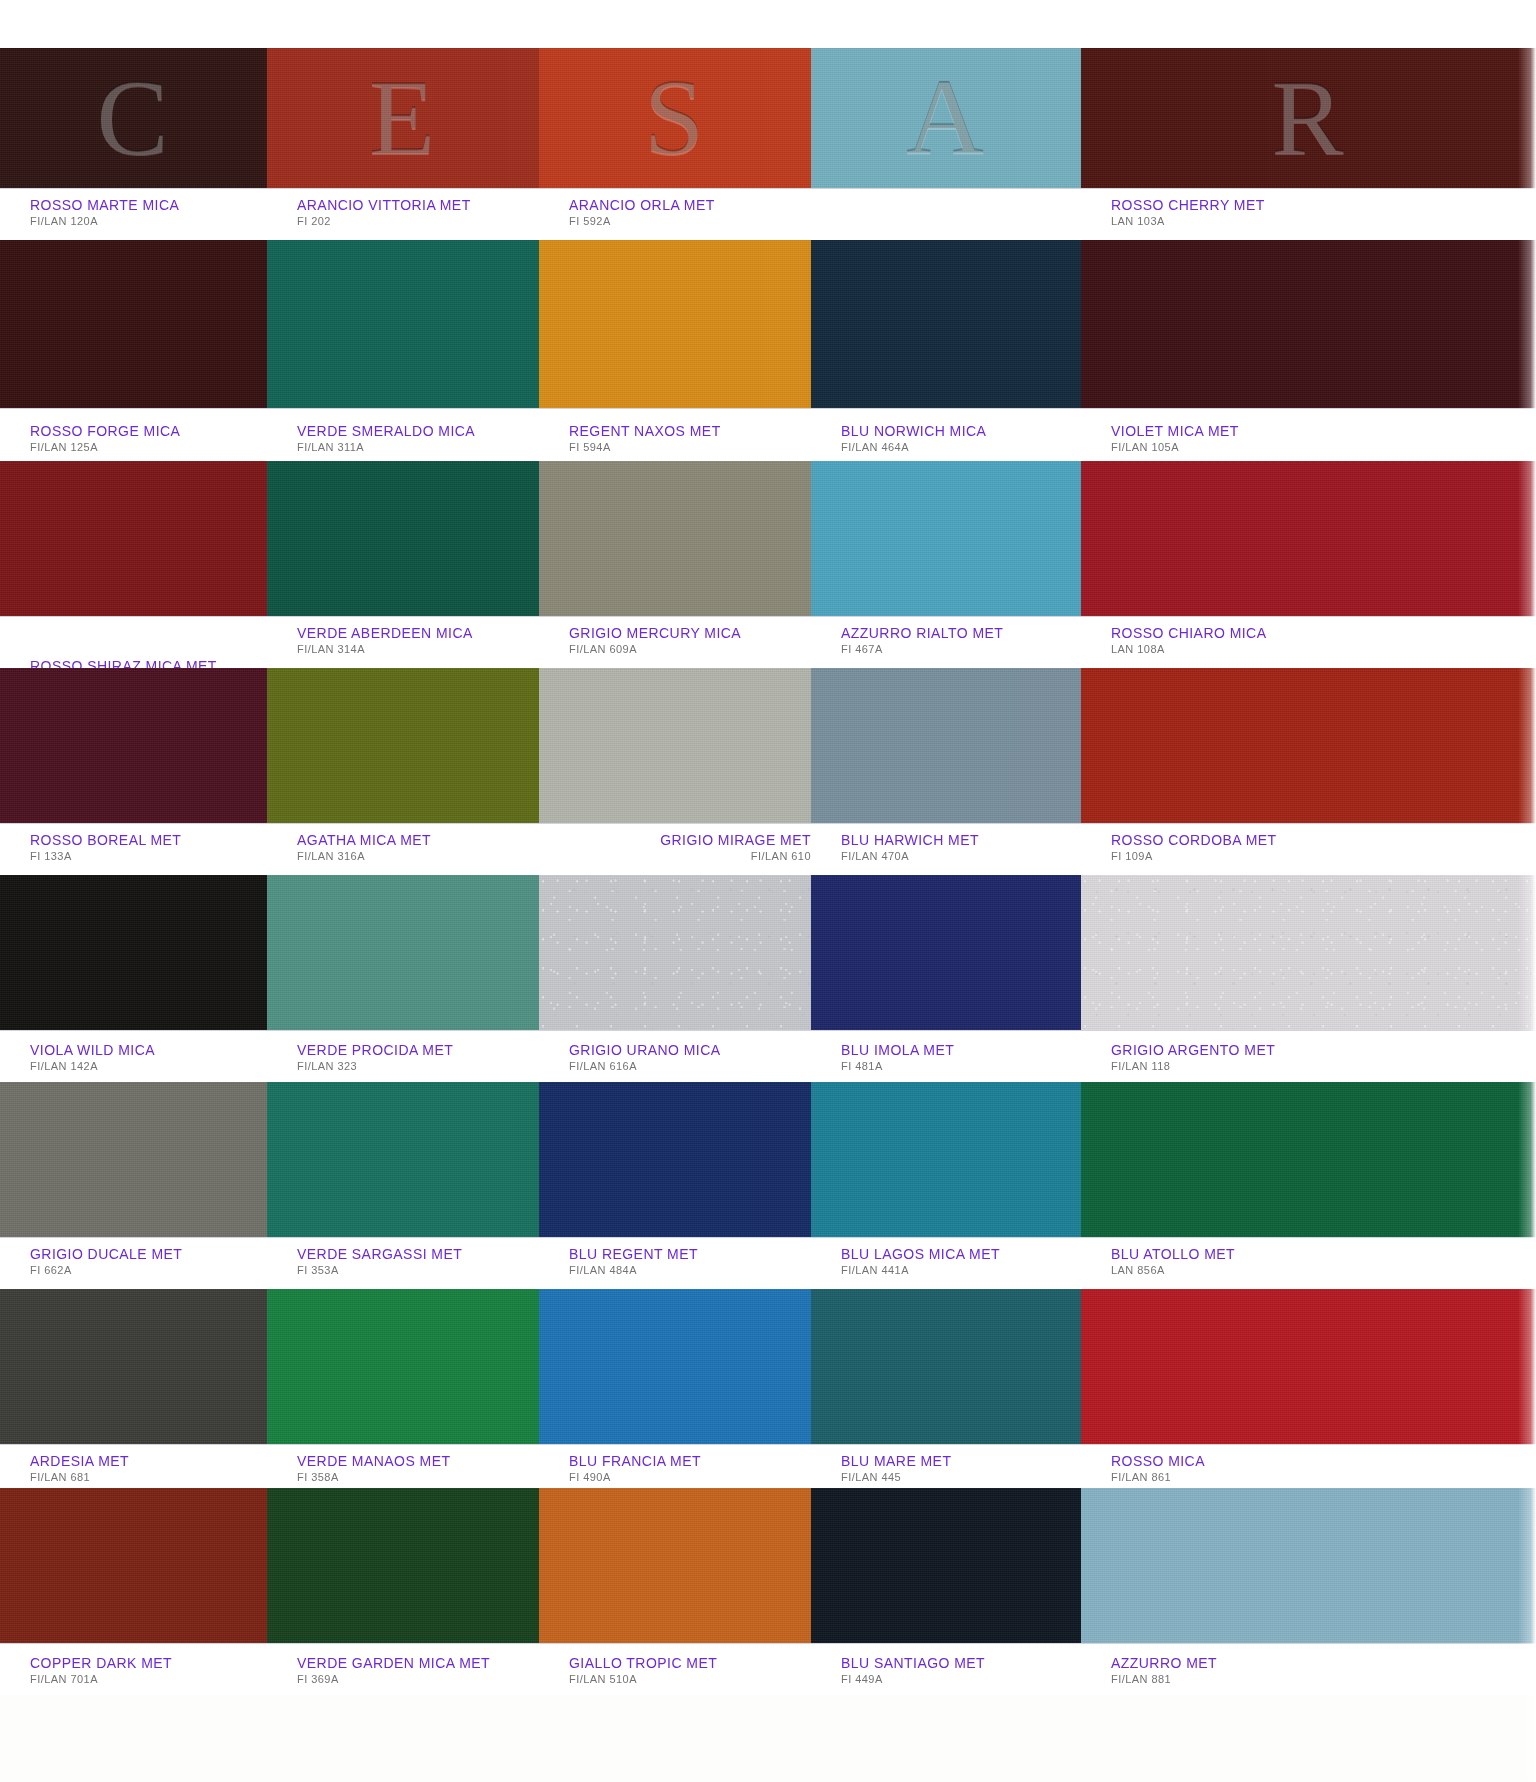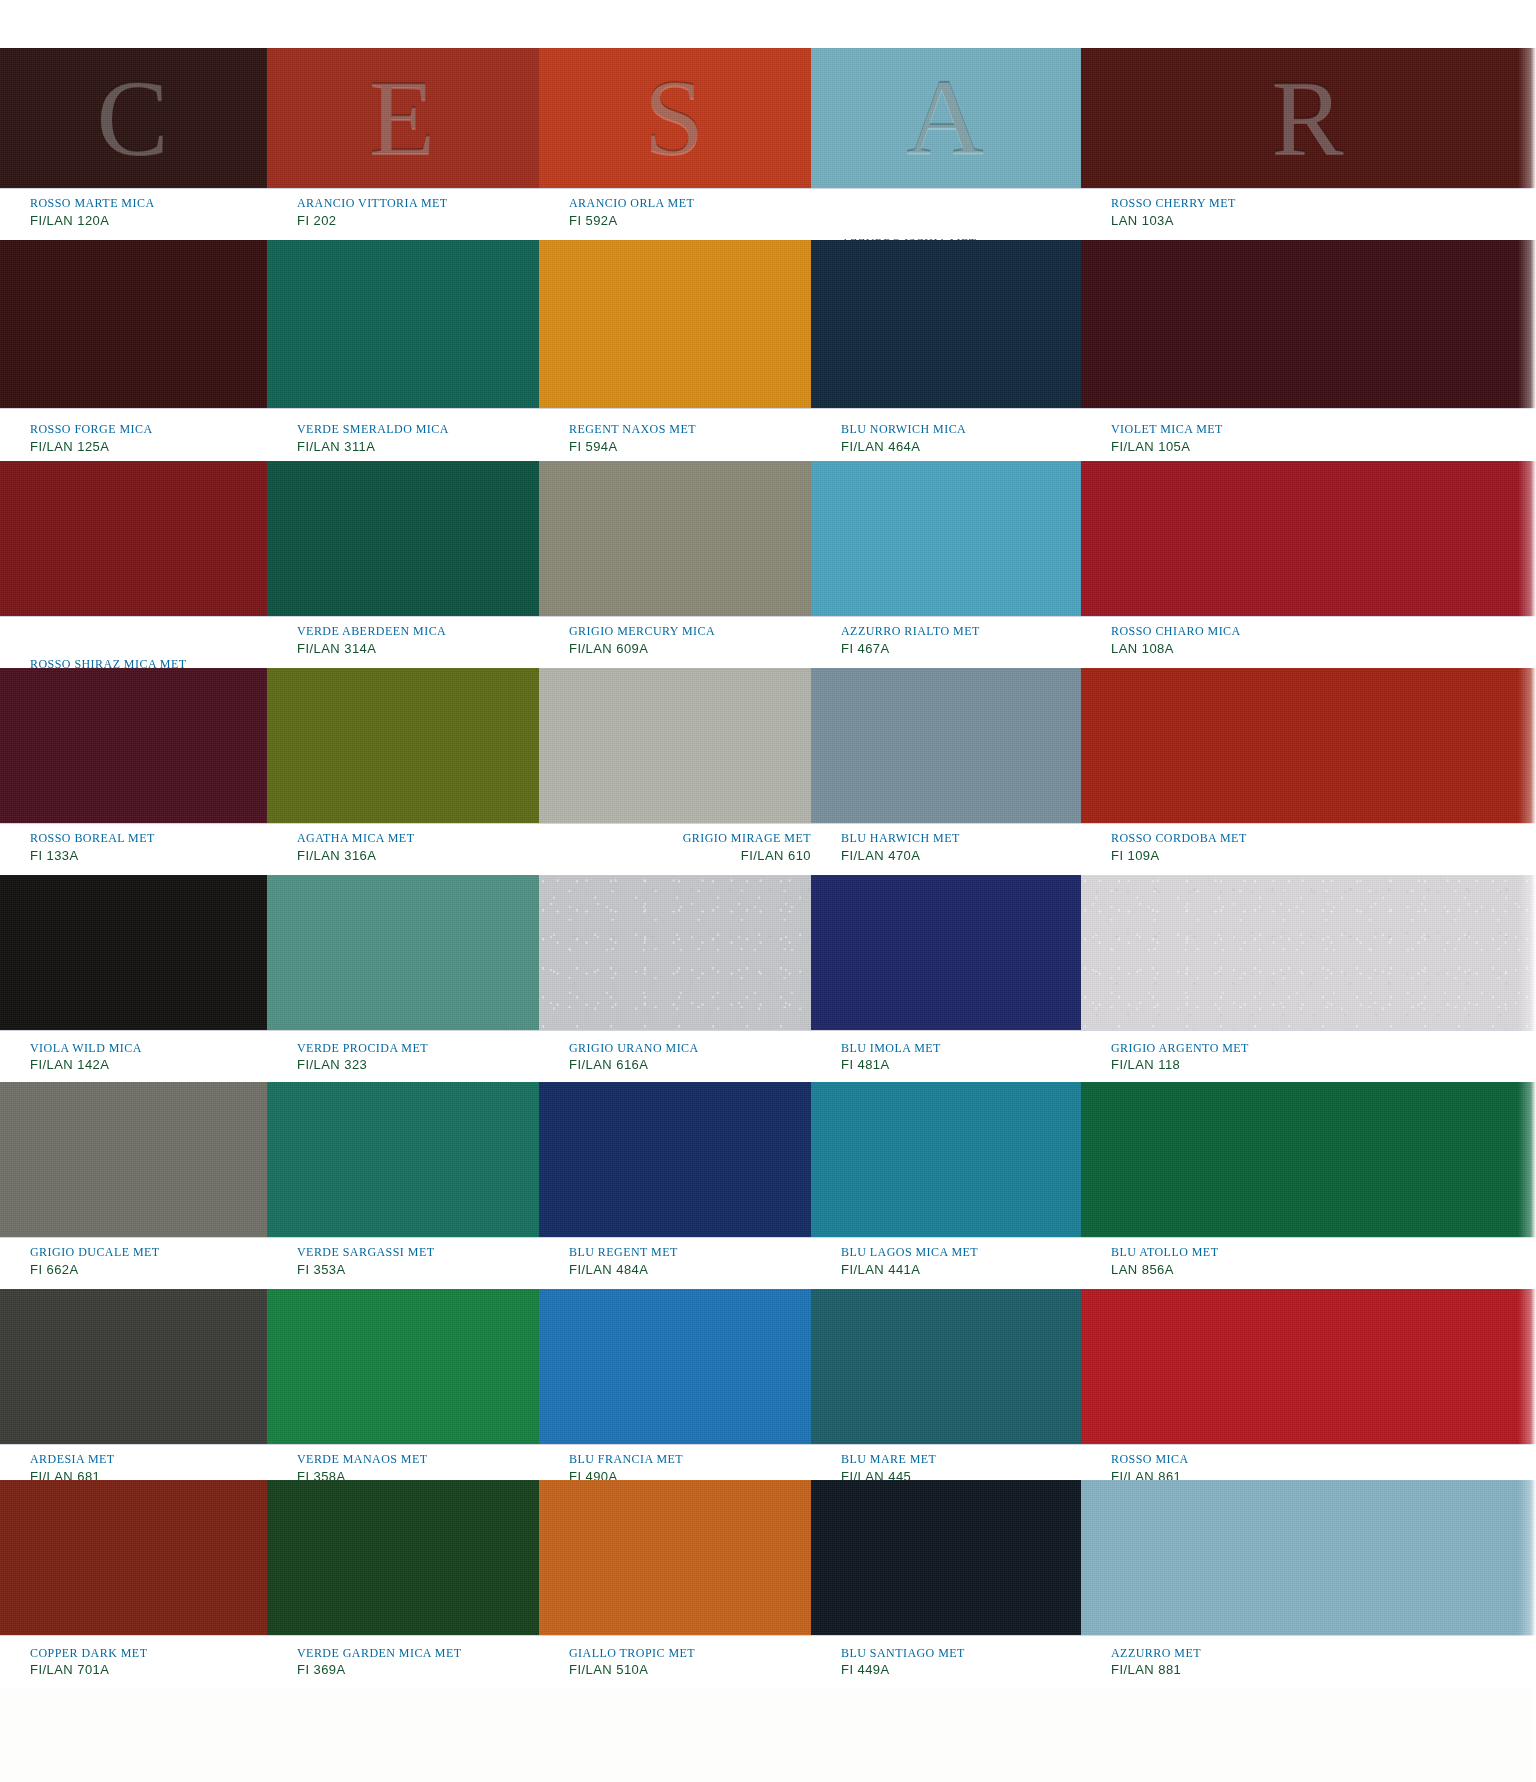--- a/index.html
+++ b/index.html
@@ -89,31 +89,30 @@
     width: 1536px;
     background: #ffffff;
     padding-top: 8px;
     padding-bottom: 6px;
   }
   .label {
     flex: 0 0 auto;
     padding-left: 30px;
   }
   .label .name {
-    font-size: 12px;
+    font-size: 14px;
     letter-spacing: .45px;
-    color: #0369a1;
+    color: #6d28d9;
     line-height: 1.32;
     white-space: nowrap;
-    font-family: Liberation Serif, serif;
   }
   .label .code {
-    font-size: 13px;
+    font-size: 11px;
     letter-spacing: .45px;
-    color: #14532d;
+    color: #737373;
     line-height: 1.32;
     white-space: nowrap;
   }
   .label-rule {
     position: absolute;
     left: 0;
     width: 1536px;
     height: 1px;
     background: rgba(120,130,160,.35);
   }
@@ -335,21 +334,21 @@
       </div>
       <div class="row">
         <div class="swatch-strip">
           <div class="swatch metal" title="ARDESIA MET FI/LAN 681" style="width: 267px; height: 155px; background: rgb(59, 59, 56);"></div>
           <div class="swatch metal" title="VERDE MANAOS MET FI 358A" style="width: 272px; height: 155px; background: rgb(22, 128, 63);"></div>
           <div class="swatch metal" title="BLU FRANCIA MET FI 490A" style="width: 272px; height: 155px; background: rgb(28, 116, 181);"></div>
           <div class="swatch metal" title="BLU MARE MET FI/LAN 445" style="width: 270px; height: 155px; background: rgb(28, 94, 104);"></div>
           <div class="swatch metal" title="ROSSO MICA FI/LAN 861" style="width: 455px; height: 155px; background: rgb(181, 24, 32);"></div>
         </div>
         <div class="label-rule"></div>
-        <div class="label-strip" style="height: 36px;">
+        <div class="label-strip" style="height: 44px;">
           <div class="label" style="width: 267px;">
             <div class="name">ARDESIA MET</div>
             <div class="code">FI/LAN 681</div>
           </div>
           <div class="label" style="width: 272px;">
             <div class="name">VERDE MANAOS MET</div>
             <div class="code">FI 358A</div>
           </div>
           <div class="label" style="width: 272px;">
             <div class="name">BLU FRANCIA MET</div>

